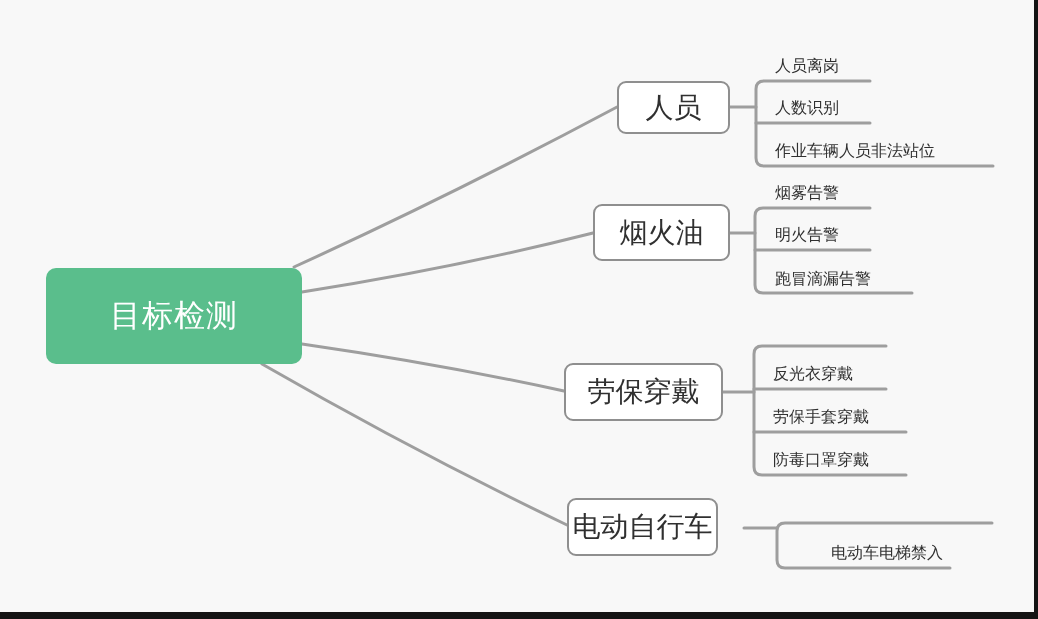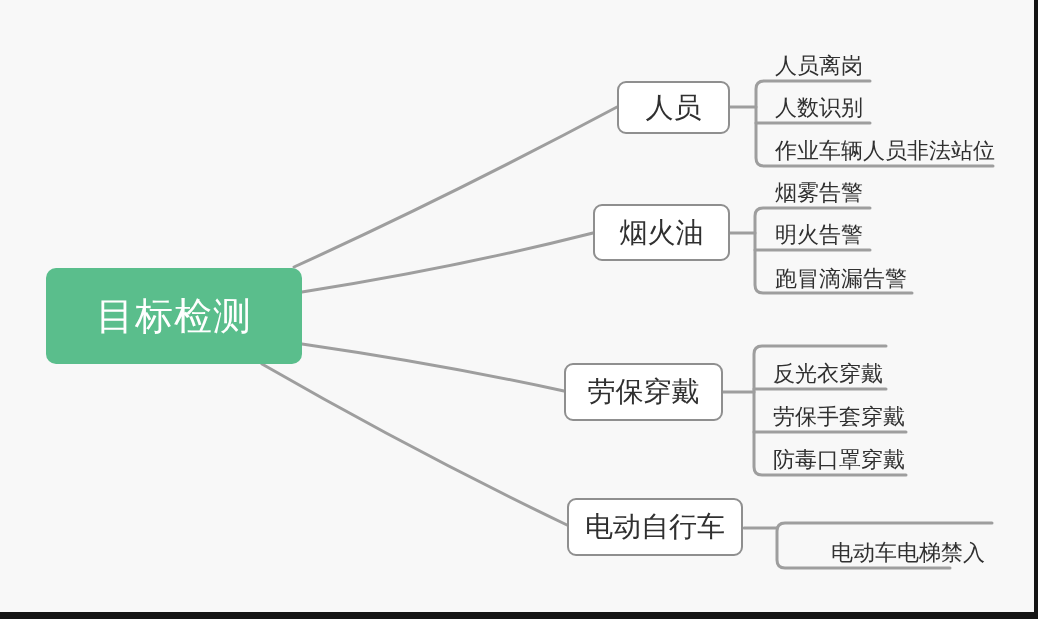--- a/index.html
+++ b/index.html
@@ -11,30 +11,30 @@
   .canvas{
     position:relative; width:1038px; height:619px; overflow:hidden;
     background:var(--background);
   }
   svg.links{position:absolute;left:0;top:0;pointer-events:none;}
   svg.links path{fill:none;stroke:var(--line);stroke-width:3;stroke-linecap:round;}
   .root-node{
     position:absolute; left:46px; top:268px; width:256px; height:96px;
     background:var(--root-fill); color:var(--root-text);
     border-radius:10px; display:flex; align-items:center; justify-content:center;
-    font-size:38px; letter-spacing:1px; cursor:pointer;
+    font-size:31px; letter-spacing:1px; cursor:pointer;
   }
   .branch-node{
     position:absolute; background:#ffffff; border:2px solid var(--node-border);
     border-radius:9px; display:flex; align-items:center; justify-content:center;
     font-size:28px; color:var(--node-text); box-sizing:border-box; cursor:pointer;
     white-space:nowrap;
   }
   .leaf-node{
-    position:absolute; height:26px; line-height:26px; font-size:22px;
+    position:absolute; height:26px; line-height:26px; font-size:16px;
     color:var(--node-text); white-space:nowrap; cursor:pointer;
   }
   .frame-right{position:absolute; right:0; top:0; width:4px; height:619px; background:var(--frame);}
   .frame-bottom{position:absolute; left:0; bottom:0; width:1038px; height:7px; background:var(--frame);}
 </style>
 </head>
 <body>
 
 <div class="canvas">
 
@@ -60,21 +60,21 @@
 
     <path d="M744 528 H777"></path>
     <path d="M992 523 H785 Q777 523 777 531 V560 Q777 568 785 568 H950"></path>
   </svg>
 
   <div class="root-node">目标检测</div>
 
   <div class="branch-node" style="left:617px;top:81px;width:113px;height:53px;">人员</div>
   <div class="branch-node" style="left:593px;top:204px;width:137px;height:57px;">烟火油</div>
   <div class="branch-node" style="left:564px;top:363px;width:159px;height:58px;">劳保穿戴</div>
-  <div class="branch-node" style="left:567px;top:498px;width:176px;height:58px;">电动自行车</div>
+  <div class="branch-node" style="left:567px;top:498px;width:151px;height:58px;">电动自行车</div>
 
   <div class="leaf-node" style="left:775px;top:53px;">人员离岗</div>
   <div class="leaf-node" style="left:775px;top:95px;">人数识别</div>
   <div class="leaf-node" style="left:775px;top:138px;">作业车辆人员非法站位</div>
 
   <div class="leaf-node" style="left:775px;top:180px;">烟雾告警</div>
   <div class="leaf-node" style="left:775px;top:222px;">明火告警</div>
   <div class="leaf-node" style="left:775px;top:266px;">跑冒滴漏告警</div>
 
   <div class="leaf-node" style="left:773px;top:361px;">反光衣穿戴</div>

